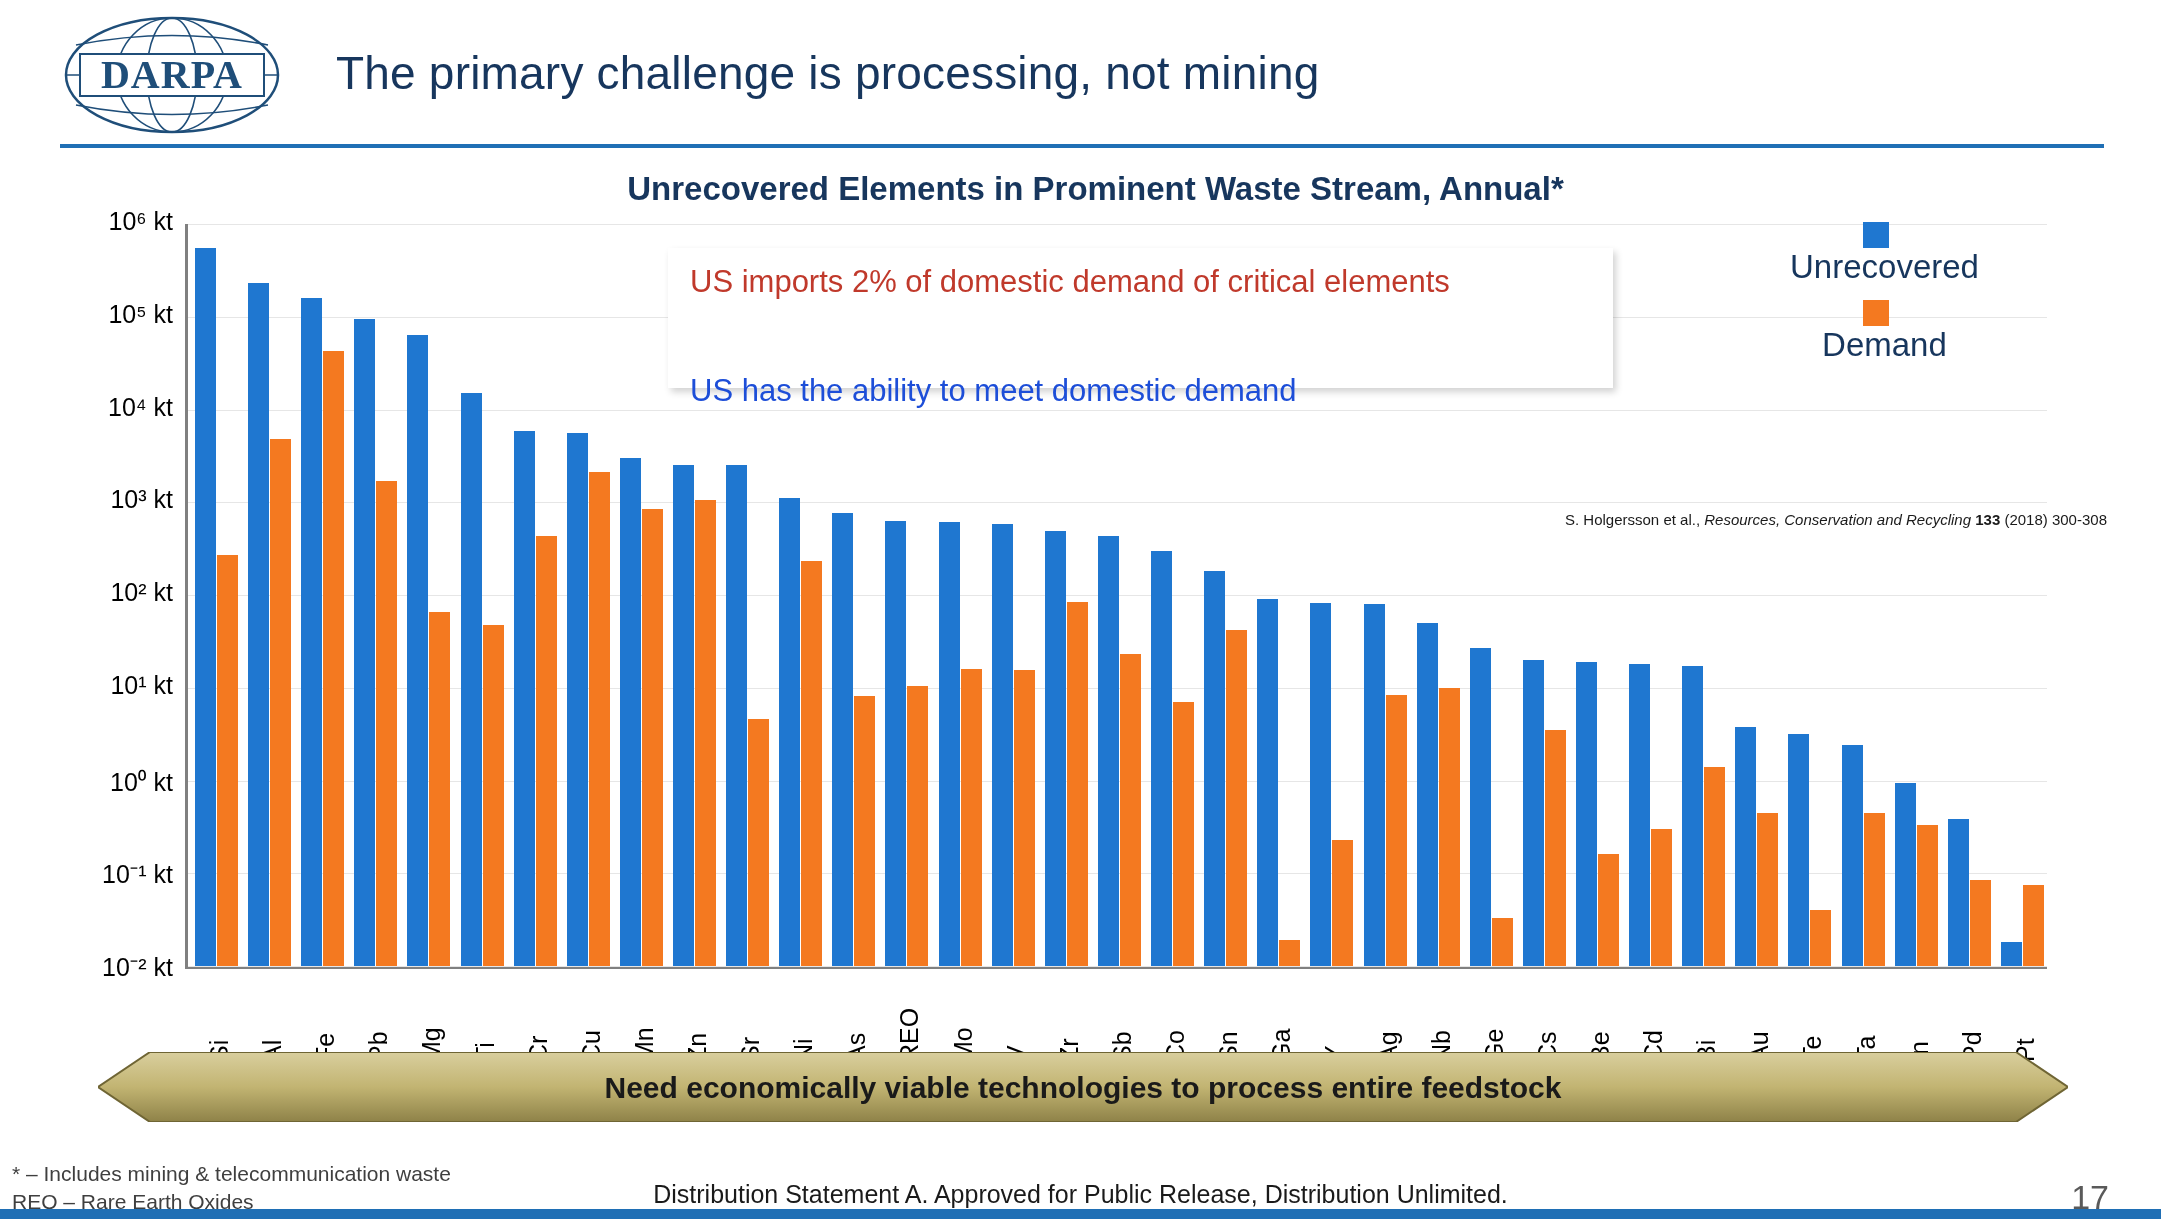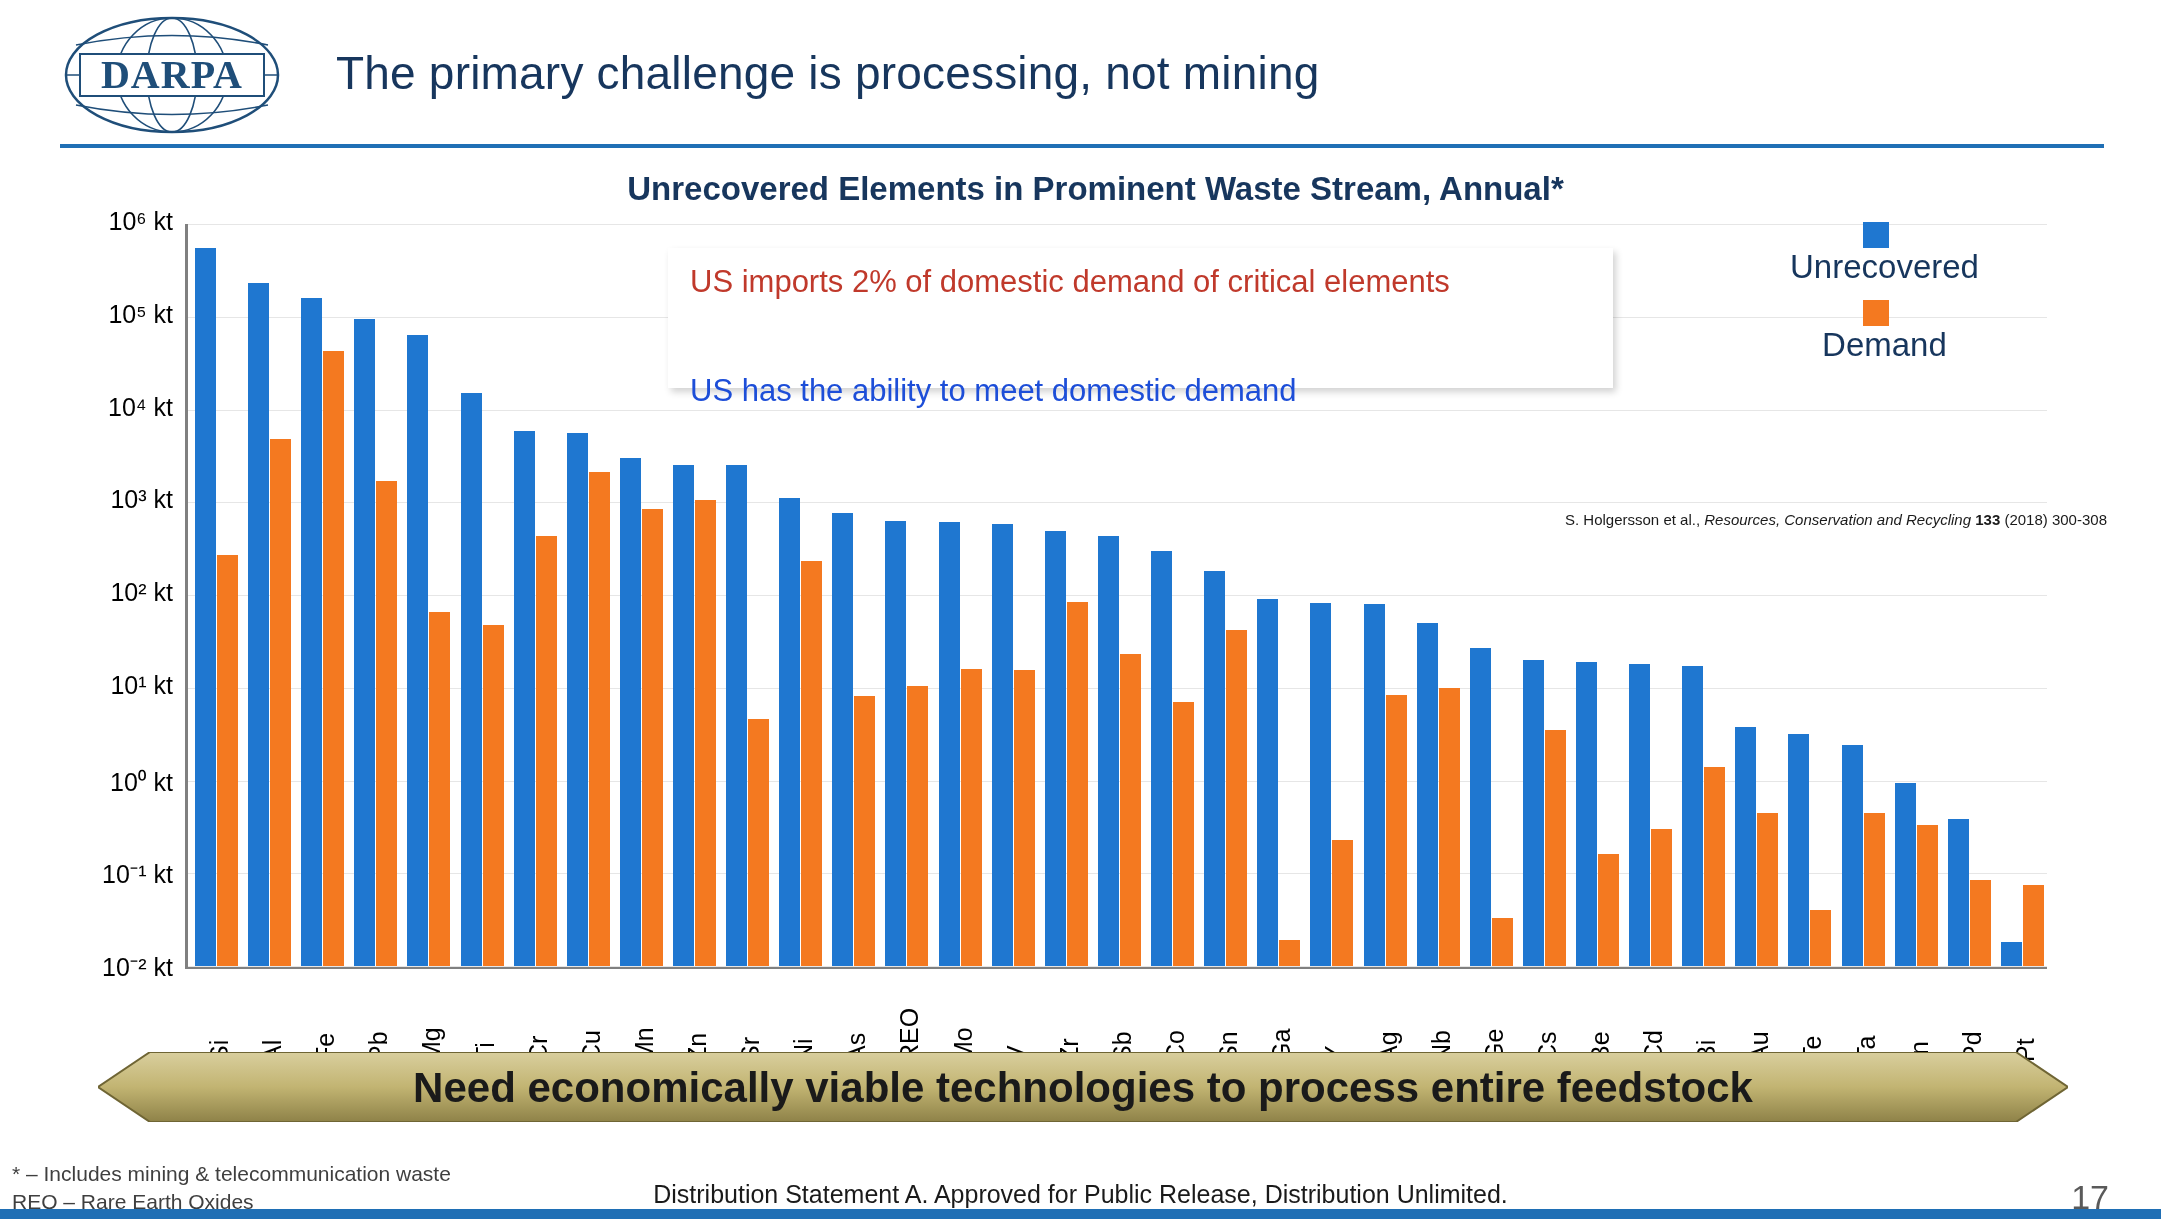--- a/index.html
+++ b/index.html
@@ -189,21 +189,21 @@
     left: 98px; top: 1052px;
     width: 1970px; height: 70px;
   }
   .banner-text {
     position: absolute;
     left: 0; top: 0;
     width: 1970px; height: 72px;
     display: flex;
     align-items: center;
     justify-content: center;
-    font-size: 42px;
+    font-size: 30px;
     font-weight: bold;
     color: #1a1a1a;
   }
 
   
   .footnote {
     position: absolute;
     left: 12px; top: 1160px;
     font-size: 21px;
     color: #3f3f3f;

